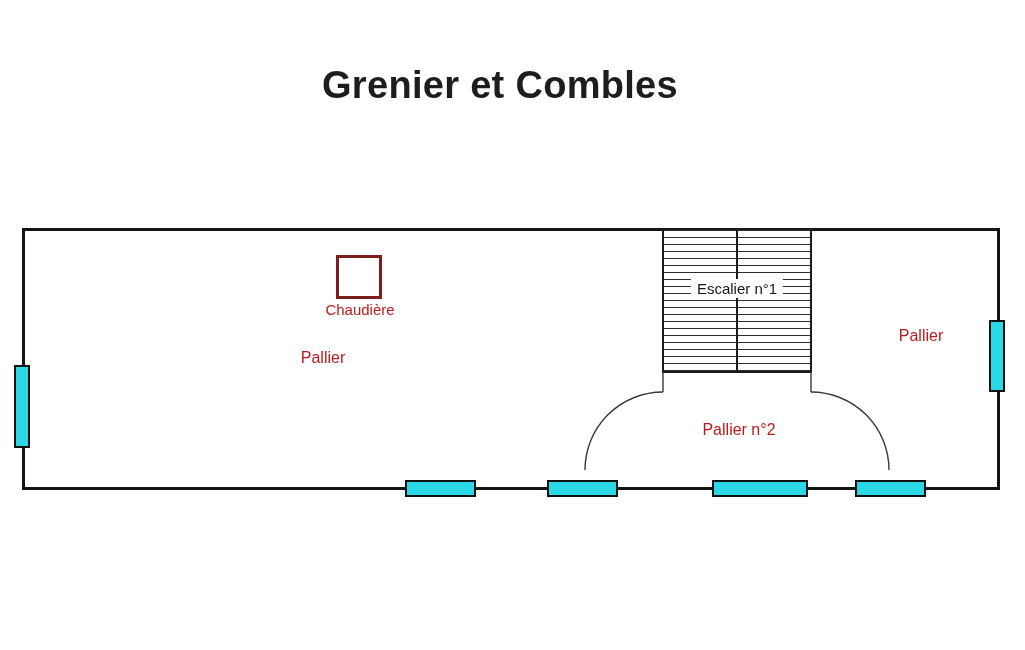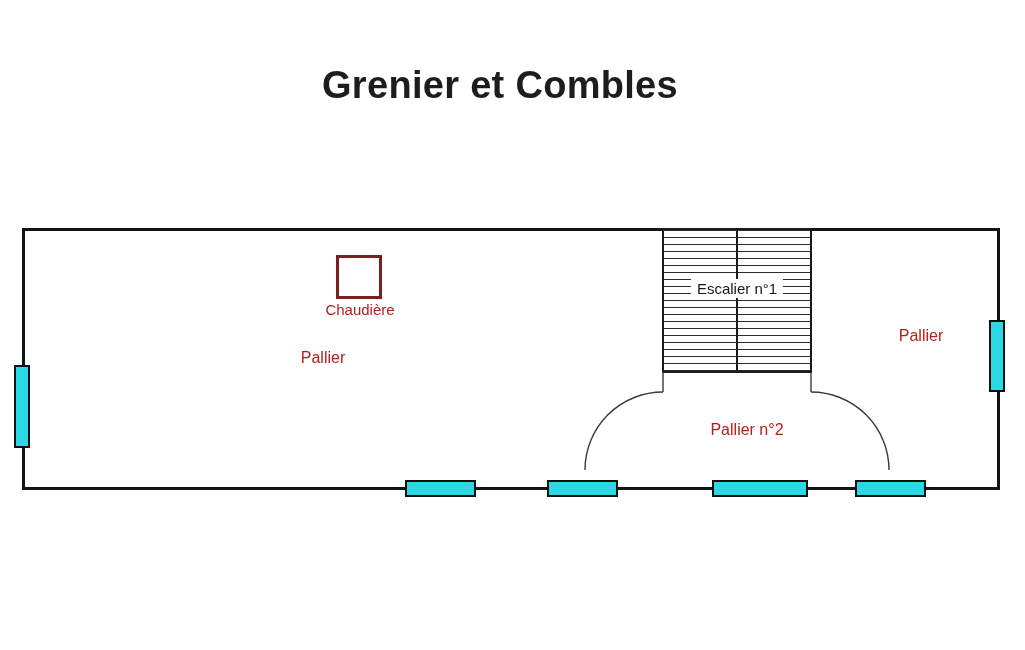--- a/index.html
+++ b/index.html
@@ -34,21 +34,21 @@
   
   .boiler{
     position:absolute;left:336px;top:255px;width:40px;height:38px;
     border:3px solid #7c1e1e;background:#ffffff;
   }
   
   .room-label{position:absolute;transform:translateX(-50%);font-size:16px;white-space:nowrap;color:#b91c1c;}
   .lbl-chaudiere{left:360px;top:301px;font-size:15px;}
   .lbl-grenier{left:323px;top:349px;}
   .lbl-combles{left:921px;top:327px;}
-  .lbl-pallier{left:739px;top:421px;margin-left:8px;}
+  .lbl-pallier{left:739px;top:421px;}
   
   .window{
     position:absolute;background:#2bd9e6;border:2px solid #101010;box-sizing:border-box;
   }
   .win-left{left:14px;top:365px;width:16px;height:83px;}
   .win-right{left:989px;top:320px;width:16px;height:72px;}
   .win-b1{left:405px;top:480px;width:71px;height:17px;}
   .win-b2{left:547px;top:480px;width:71px;height:17px;}
   .win-b3{left:712px;top:480px;width:96px;height:17px;}
   .win-b4{left:855px;top:480px;width:71px;height:17px;}

